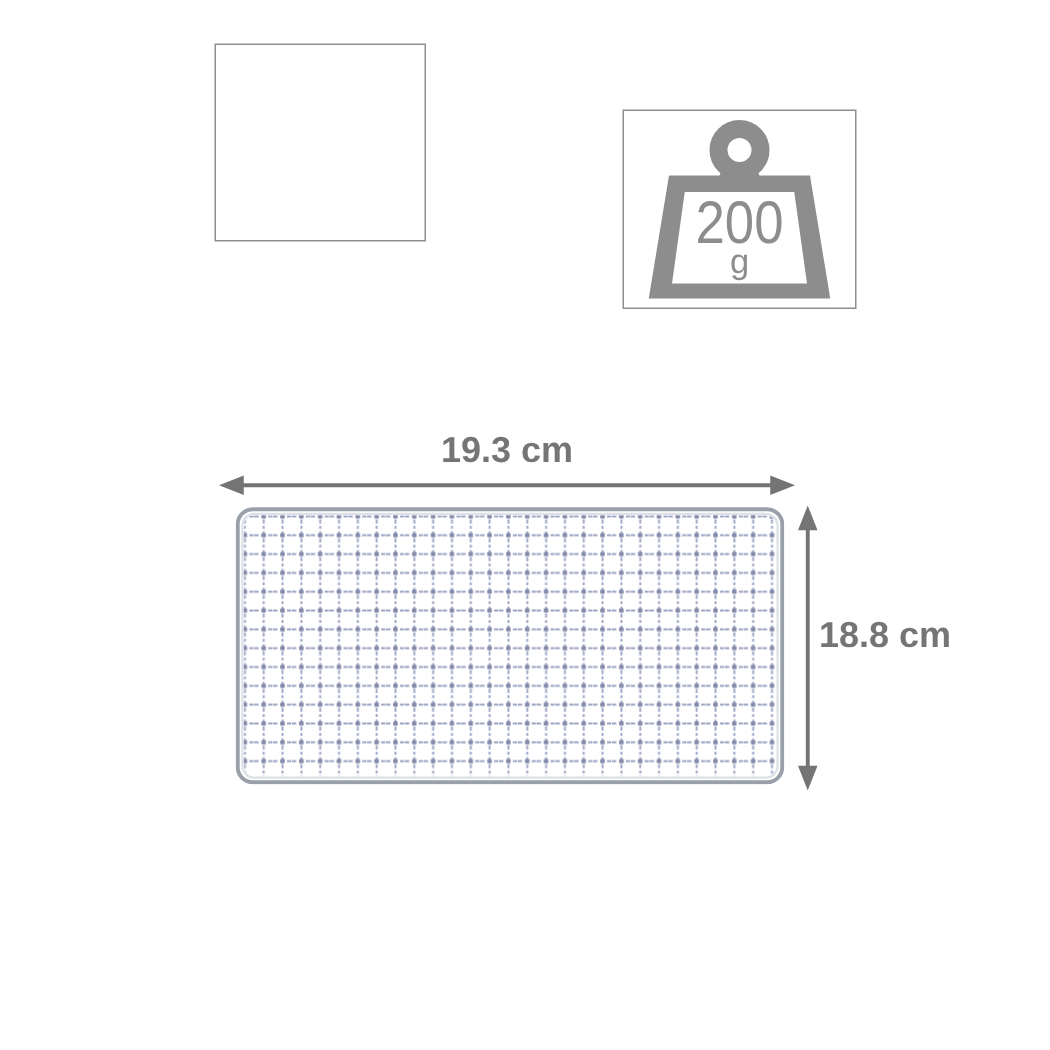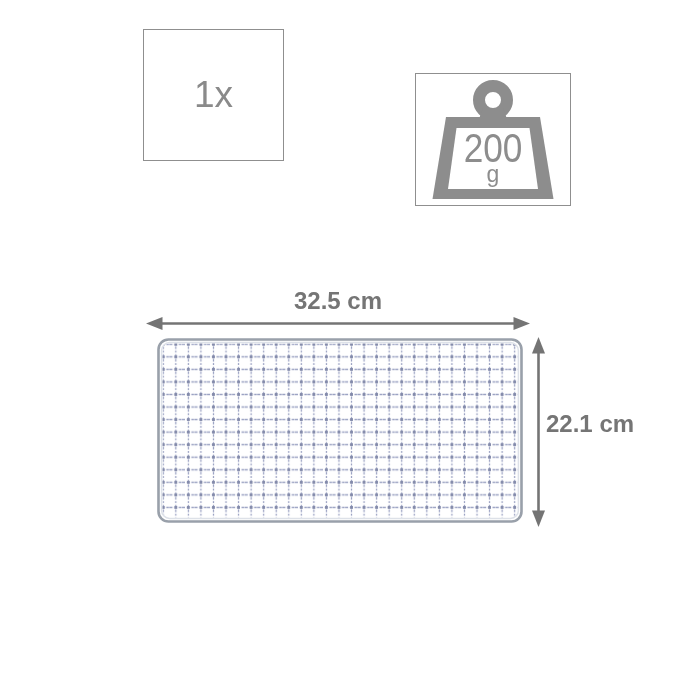--- a/index.html
+++ b/index.html
@@ -65,21 +65,20 @@
   .h-arrow { left: 146px; top: 313px; }
   .v-arrow { left: 530px; top: 337px; }
 </style>
 </head>
 <body>
 
 <div class="canvas">
 
   <div class="badge design-badge">
     <div class="design-text">
-      <div>1x</div>
     </div>
   </div>
 
   <div class="badge weight-badge">
     <svg width="124" height="124" viewBox="0 0 124 124">
 
       <circle cx="62" cy="22" r="14" fill="none" stroke="#8d8d8d" stroke-width="12"></circle>
 
       <polygon points="52,30 72,30 76,41 48,41" fill="#8d8d8d"></polygon>
 
@@ -109,22 +108,22 @@
 
       <rect x="5.5" y="5.5" width="355" height="174" rx="7" fill="url(#meshp)"></rect>
     </svg>
   </div>
 
   <svg class="dim-arrow h-arrow" width="384" height="21" viewBox="0 0 384 21">
     <line x1="14" y1="10.5" x2="370" y2="10.5" stroke="#747474" stroke-width="2.6"></line>
     <polygon points="0,10.5 16.5,4 16.5,17" fill="#747474"></polygon>
     <polygon points="384,10.5 367.5,4 367.5,17" fill="#747474"></polygon>
   </svg>
-  <div class="dim-label width-label">32.5 cm</div>
+  <div class="dim-label width-label">19.3 cm</div>
 
   <svg class="dim-arrow v-arrow" width="17" height="190" viewBox="0 0 17 190">
     <line x1="8.5" y1="14" x2="8.5" y2="176" stroke="#747474" stroke-width="2.6"></line>
     <polygon points="8.5,0 2,16.5 15,16.5" fill="#747474"></polygon>
     <polygon points="8.5,190 2,173.5 15,173.5" fill="#747474"></polygon>
   </svg>
-  <div class="dim-label height-label">22.1 cm</div>
+  <div class="dim-label height-label">18.8 cm</div>
 
 </div>
 
 </body></html>

